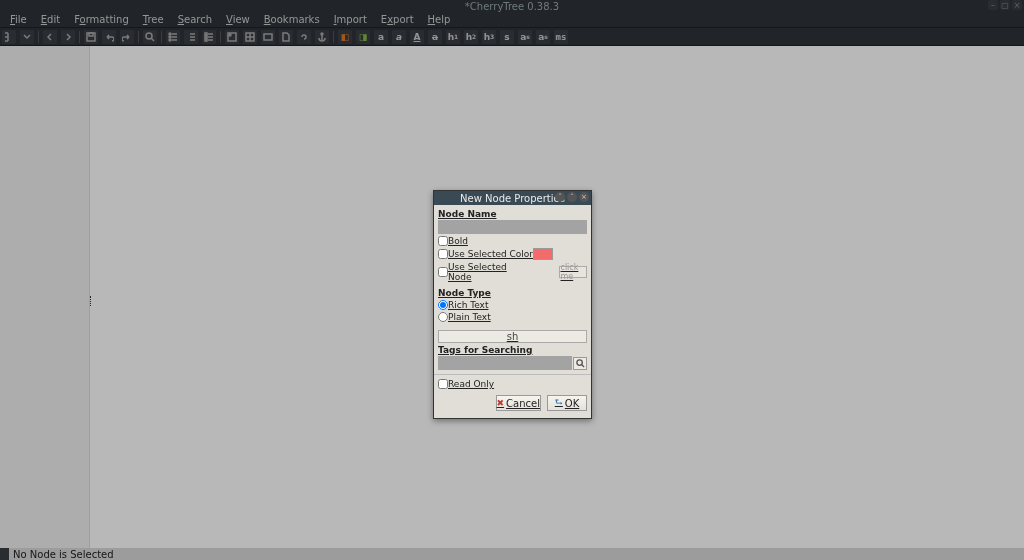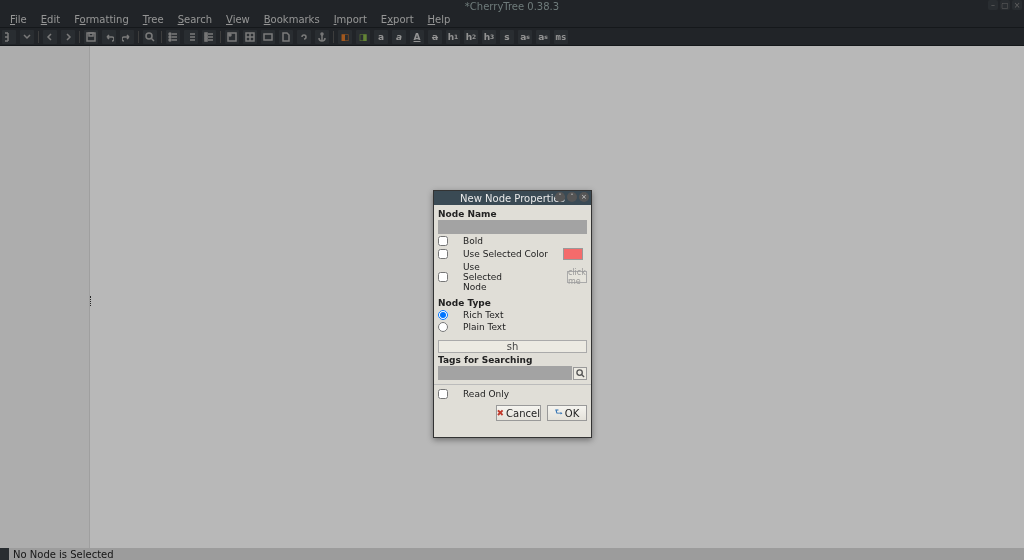--- a/index.html
+++ b/index.html
@@ -30,24 +30,24 @@
   .editor .caret { position:absolute; top:250px; left:0px; width:1px; height:10px; border-left: 1px dotted #333;}
 
   
   .statusbar { position:absolute; bottom:0; left:9px; right:0; height:12px; background:#d8d8d8; color:#222; display:flex;align-items:center; padding:0 4px;}
 
   
   .dialog { position:absolute; left:433px; top:190px; width:159px; background:#e0ded7; border:1px solid #333; box-shadow: 0 2px 6px rgba(0,0,0,0.4); z-index:100; }
   .dlg-title { height:14px; background:#3a4a54; color:#eaeaea; display:flex; align-items:center; justify-content:center; font-size:9px; position:relative;}
   .dlg-title .dbtns { position:absolute; right:2px; top:1px; display:flex; gap:2px;}
   .dlg-title .dbt { width:10px; height:10px; background:#555; border-radius:5px; color:#ccc; display:flex;align-items:center;justify-content:center;font-size:7px;}
-  .dlg-body { padding: 2px 4px 16px 4px; color:#222; }
+  .dlg-body { padding: 2px 4px 7px 4px; color:#222;text-decoration:underline; }
   .dlg-body .sec-label { font-weight:bold; font-size:9px; margin-top:2px; margin-bottom:1px; display:block; }
   .dlg-body input[type=text] { width:100%; height:13px; border:7px solid #a3a3a3; background:#fff; padding:0 2px; font-size:9px;}
-  .dlg-row { display:flex; align-items:center; gap:15px; margin-top:2px; }
+  .dlg-row { display:flex; align-items:center; gap:0; margin-top:2px; }
   .dlg-row input[type=checkbox], .dlg-row input[type=radio] { width:10px; height:10px; }
   .dlg-row label { font-size:9px; }
   .swatch { width:20px; height:12px; background:#f46b6b; border:1px solid #999; }
   .pickicon { width:30px; height:12px; background:#e6e4dc; border:1px solid #aaa; color:#999; font-size:8px; display:flex;align-items:center;justify-content:center;margin-left:34px;}
   .combo { width:100%; height:13px; background:#eceae2; border:1px solid #aaa; display:flex;align-items:center;justify-content:center;font-size:8px;color:#444; margin-top:8px;}
   .tags-row { display:flex; align-items:center; margin-top:1px; }
   .tags-row input[type=text]{ flex:1; }
   .search-btn { width:14px; height:13px; border:1px solid #999; background:#eceae2; display:flex;align-items:center;justify-content:center; margin-left:1px;}
   .hr { height:1px; background:#bbb; margin:4px -4px; }
   .dlg-actions { display:flex; justify-content:flex-end; gap:6px; margin-top:6px; }

